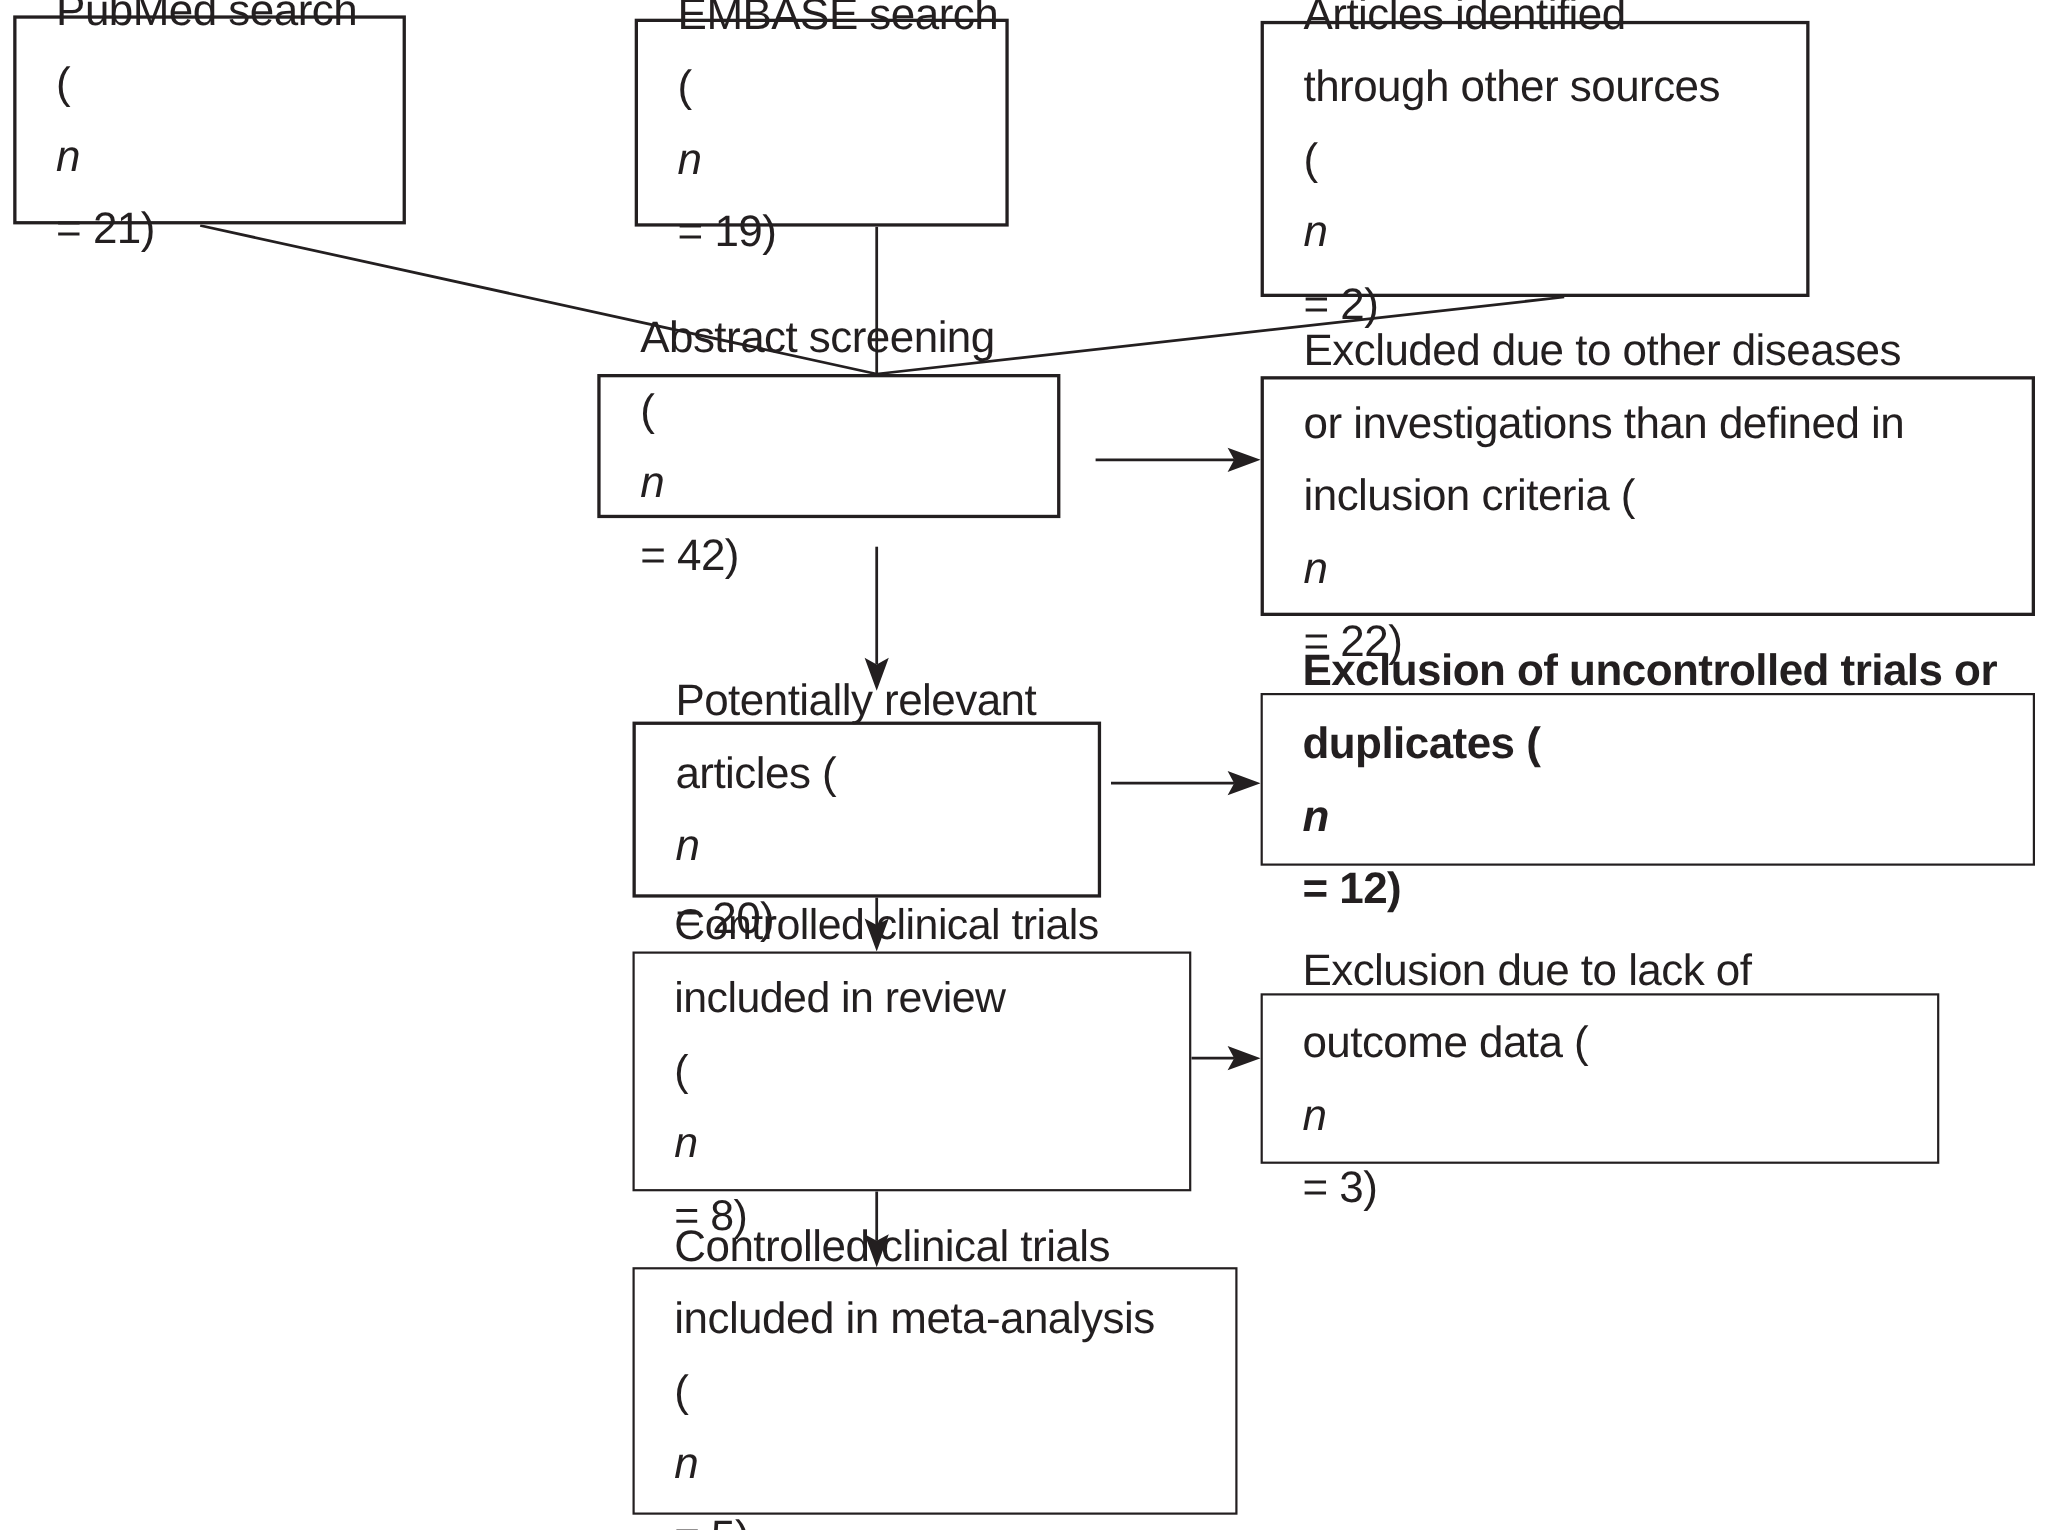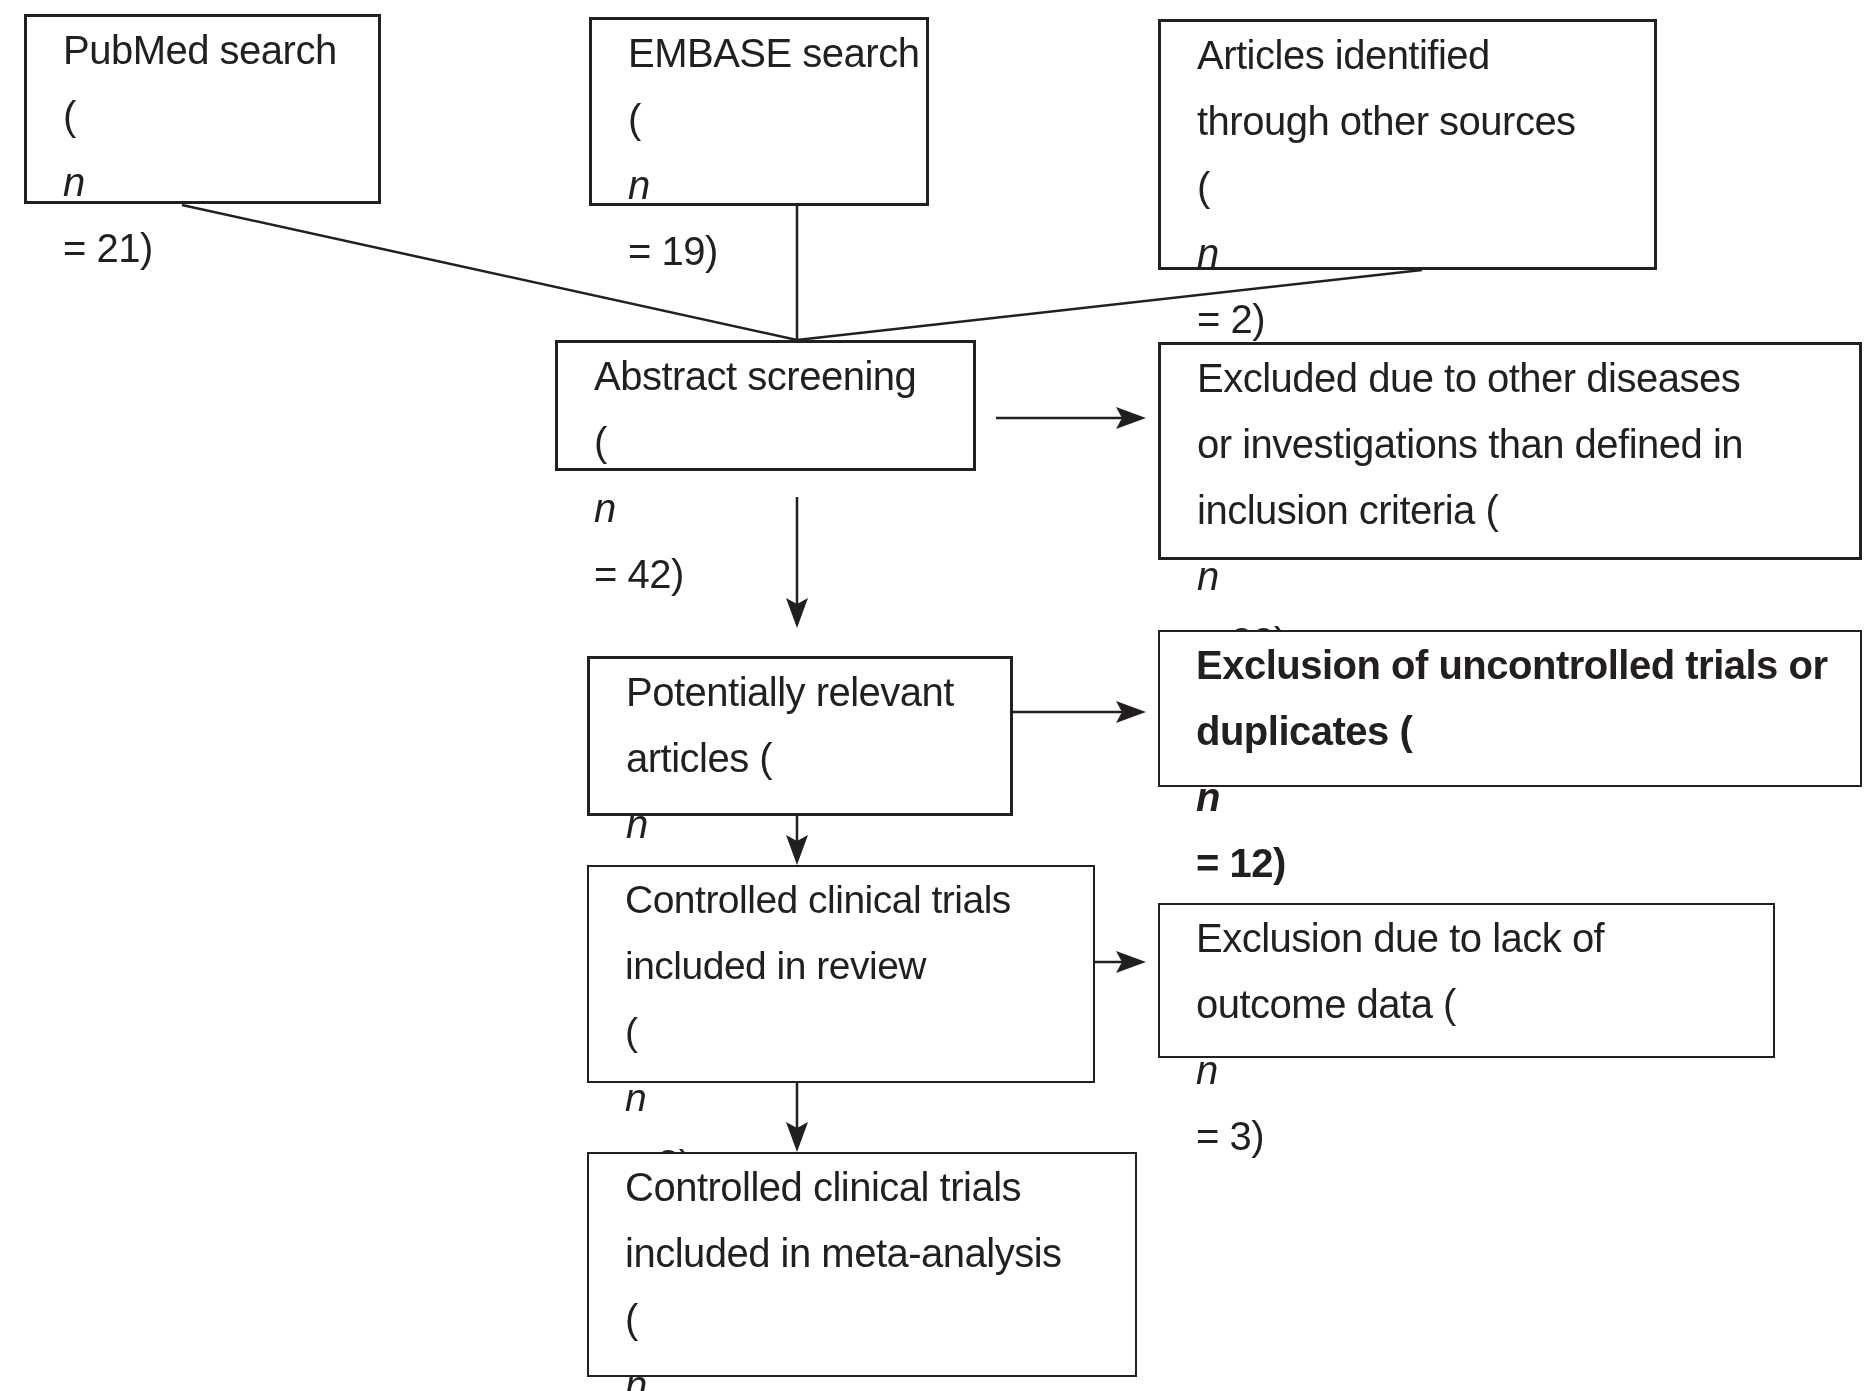--- a/index.html
+++ b/index.html
@@ -20,27 +20,26 @@
   }
   .connectors line { stroke: #231f20; stroke-width: 2.5; }
   .connectors polygon { fill: #231f20; stroke: none; }
   .box {
     position: absolute;
     box-sizing: border-box;
     border: 3px solid #231f20;
     background: #ffffff;
     display: flex;
     flex-direction: column;
-    justify-content: flex-start;
+    justify-content: center;
     padding: 0 8px 0 36px;
     font-size: 40px;
     line-height: 66px;
     letter-spacing: -0.5px;
     white-space: nowrap;
-    margin-left: 12px;
   }
   .box i { font-style: italic; }
   .thin { border-width: 2px; }
   .b-pubmed   { left: 12px;   top: 14px;   width: 357px; height: 190px; }
   .b-embase   { left: 577px;  top: 17px;   width: 340px; height: 189px; }
   .b-other    { left: 1146px; top: 19px;   width: 499px; height: 251px; padding-left: 36px; }
   .b-abstract { left: 543px;  top: 340px;  width: 421px; height: 131px; }
   .b-excl1    { left: 1146px; top: 342px;  width: 704px; height: 218px; }
   .b-relevant { left: 575px;  top: 656px;  width: 426px; height: 160px; }
   .b-excl2    { left: 1146px; top: 630px;  width: 704px; height: 157px; font-weight: bold; }

